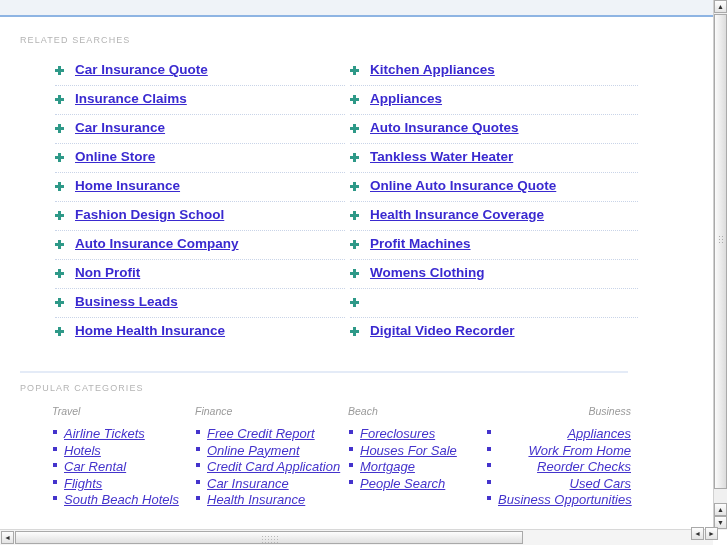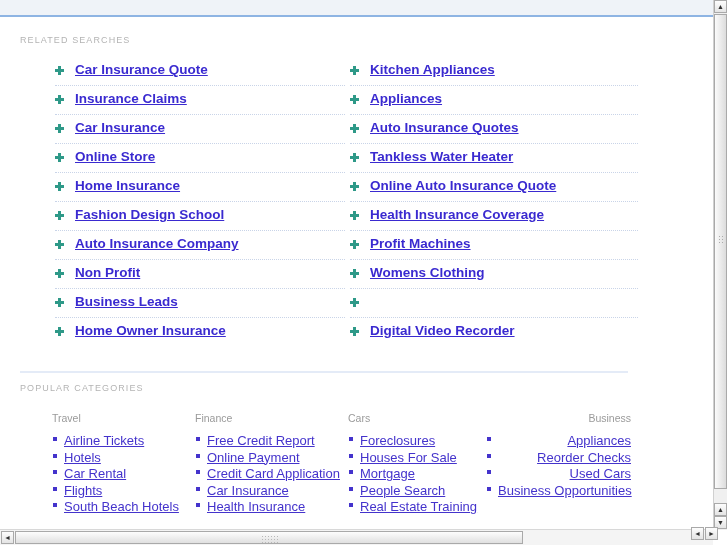--- a/index.html
+++ b/index.html
@@ -138,22 +138,23 @@
 
   
   #categories-grid {
     position: absolute;
     left: 20px;
     top: 386px;
     width: 608px;
   }
   .cat-col {
     position: absolute;
-    top: 7px;
+    top: 0;
     width: 145px;
+    font-style: italic;
   }
   #cat-col-0 { left: 32px; }
   #cat-col-1 { left: 175px; }
   #cat-col-2 { left: 328px; }
   #cat-col-3 { left: 466px; text-align: right; }
 
   .cat-heading {
     font-size: 10.5px;
     color: #9a9a9a;
     margin-bottom: 7px;
@@ -387,21 +388,21 @@
       <div class="rs-col" id="rs-col-left">
           <div class="rs-item"><span class="star-bullet"></span><span class="rs-link">Car Insurance Quote</span></div>
           <div class="rs-item"><span class="star-bullet"></span><span class="rs-link">Insurance Claims</span></div>
           <div class="rs-item"><span class="star-bullet"></span><span class="rs-link">Car Insurance</span></div>
           <div class="rs-item"><span class="star-bullet"></span><span class="rs-link">Online Store</span></div>
           <div class="rs-item"><span class="star-bullet"></span><span class="rs-link">Home Insurance</span></div>
           <div class="rs-item"><span class="star-bullet"></span><span class="rs-link">Fashion Design School</span></div>
           <div class="rs-item"><span class="star-bullet"></span><span class="rs-link">Auto Insurance Company</span></div>
           <div class="rs-item"><span class="star-bullet"></span><span class="rs-link">Non Profit</span></div>
           <div class="rs-item"><span class="star-bullet"></span><span class="rs-link">Business Leads</span></div>
-          <div class="rs-item"><span class="star-bullet"></span><span class="rs-link">Home Owner Insurance</span></div>
+          <div class="rs-item"><span class="star-bullet"></span><span class="rs-link">Home Health Insurance</span></div>
         </div>
       <div class="rs-col" id="rs-col-right">
           <div class="rs-item"><span class="star-bullet"></span><span class="rs-link">Kitchen Appliances</span></div>
           <div class="rs-item"><span class="star-bullet"></span><span class="rs-link">Appliances</span></div>
           <div class="rs-item"><span class="star-bullet"></span><span class="rs-link">Auto Insurance Quotes</span></div>
           <div class="rs-item"><span class="star-bullet"></span><span class="rs-link">Tankless Water Heater</span></div>
           <div class="rs-item"><span class="star-bullet"></span><span class="rs-link">Online Auto Insurance Quote</span></div>
           <div class="rs-item"><span class="star-bullet"></span><span class="rs-link">Health Insurance Coverage</span></div>
           <div class="rs-item"><span class="star-bullet"></span><span class="rs-link">Profit Machines</span></div>
           <div class="rs-item"><span class="star-bullet"></span><span class="rs-link">Womens Clothing</span></div>
@@ -425,30 +426,30 @@
         </div>
       <div class="cat-col" id="cat-col-1">
           <div class="cat-heading">Finance</div>
           <div class="cat-item"><span class="dot-bullet"></span><span class="cat-link">Free Credit Report</span></div>
           <div class="cat-item"><span class="dot-bullet"></span><span class="cat-link">Online Payment</span></div>
           <div class="cat-item"><span class="dot-bullet"></span><span class="cat-link">Credit Card Application</span></div>
           <div class="cat-item"><span class="dot-bullet"></span><span class="cat-link">Car Insurance</span></div>
           <div class="cat-item"><span class="dot-bullet"></span><span class="cat-link">Health Insurance</span></div>
         </div>
       <div class="cat-col" id="cat-col-2">
-          <div class="cat-heading">Cars</div>
+          <div class="cat-heading">Beach</div>
           <div class="cat-item"><span class="dot-bullet"></span><span class="cat-link">Foreclosures</span></div>
           <div class="cat-item"><span class="dot-bullet"></span><span class="cat-link">Houses For Sale</span></div>
           <div class="cat-item"><span class="dot-bullet"></span><span class="cat-link">Mortgage</span></div>
           <div class="cat-item"><span class="dot-bullet"></span><span class="cat-link">People Search</span></div>
-          <div class="cat-item"><span class="dot-bullet"></span><span class="cat-link">Real Estate Training</span></div>
         </div>
       <div class="cat-col" id="cat-col-3">
           <div class="cat-heading">Business</div>
           <div class="cat-item"><span class="dot-bullet"></span><span class="cat-link">Appliances</span></div>
+          <div class="cat-item"><span class="dot-bullet"></span><span class="cat-link">Work From Home</span></div>
           <div class="cat-item"><span class="dot-bullet"></span><span class="cat-link">Reorder Checks</span></div>
           <div class="cat-item"><span class="dot-bullet"></span><span class="cat-link">Used Cars</span></div>
           <div class="cat-item"><span class="dot-bullet"></span><span class="cat-link">Business Opportunities</span></div>
         </div>
     </div>
 
   </div>
 
   <div id="sidebar">
     <div id="sidebar-label">RELATED SEARCHES</div>

